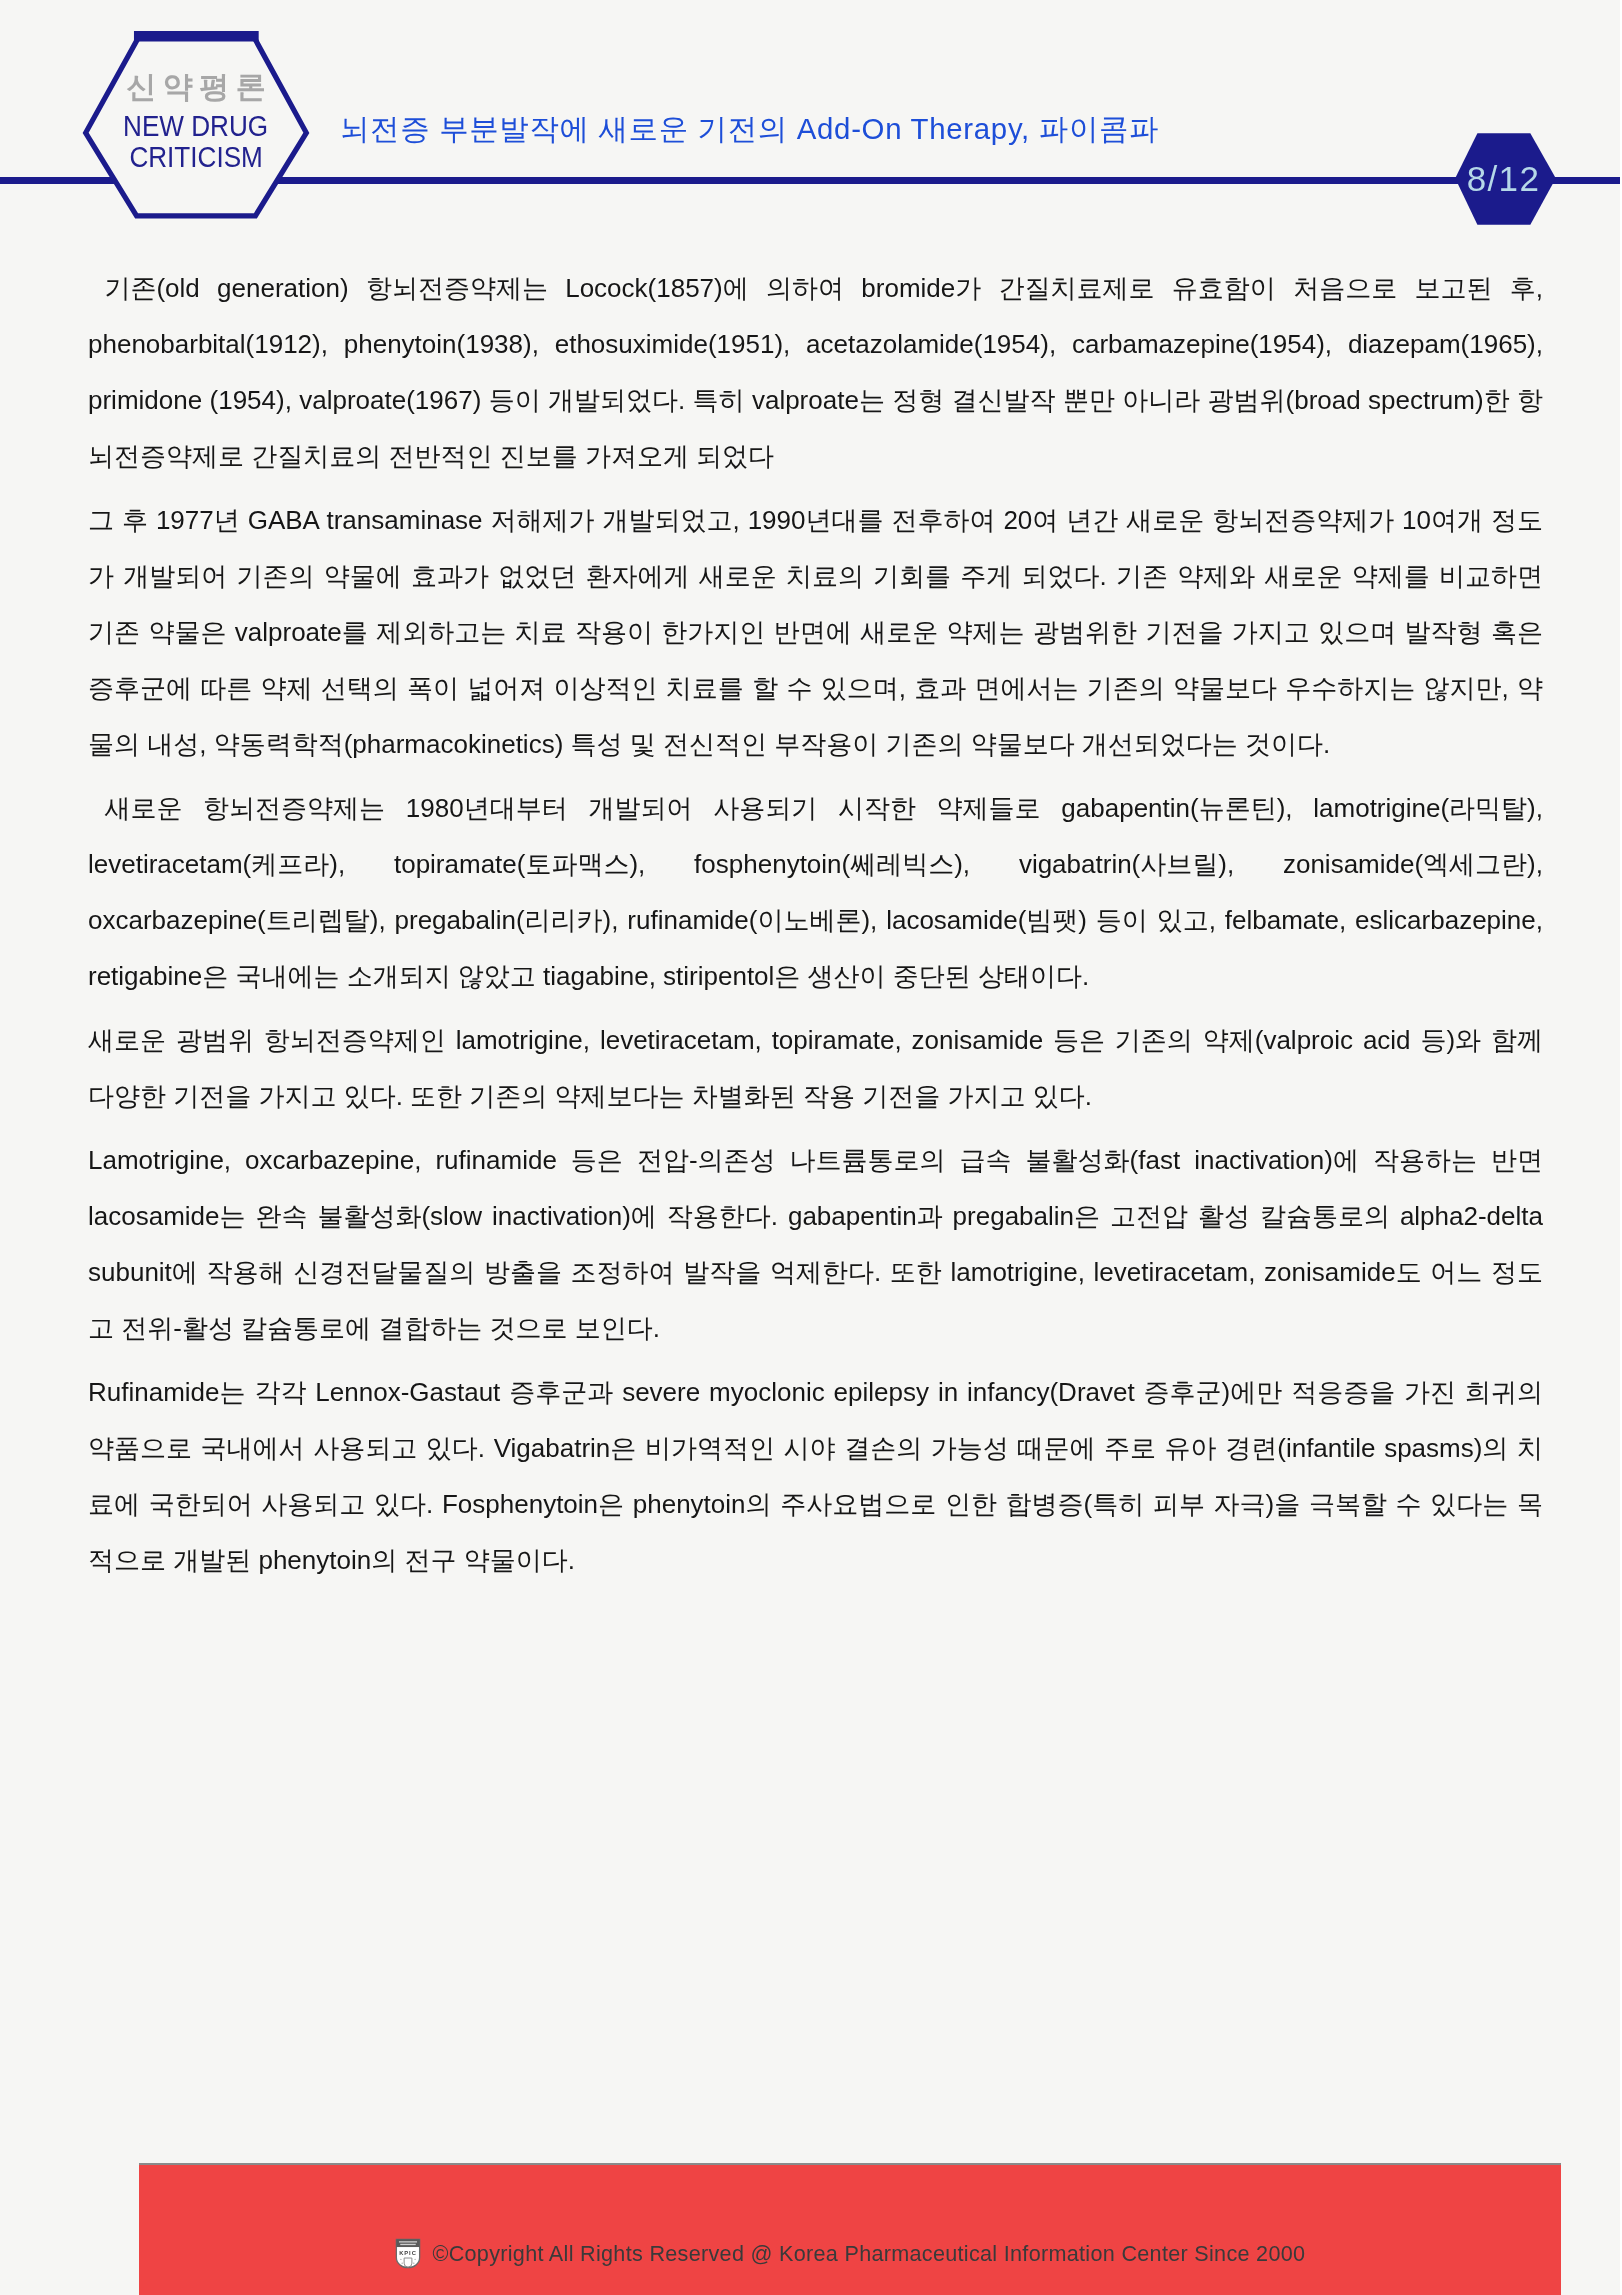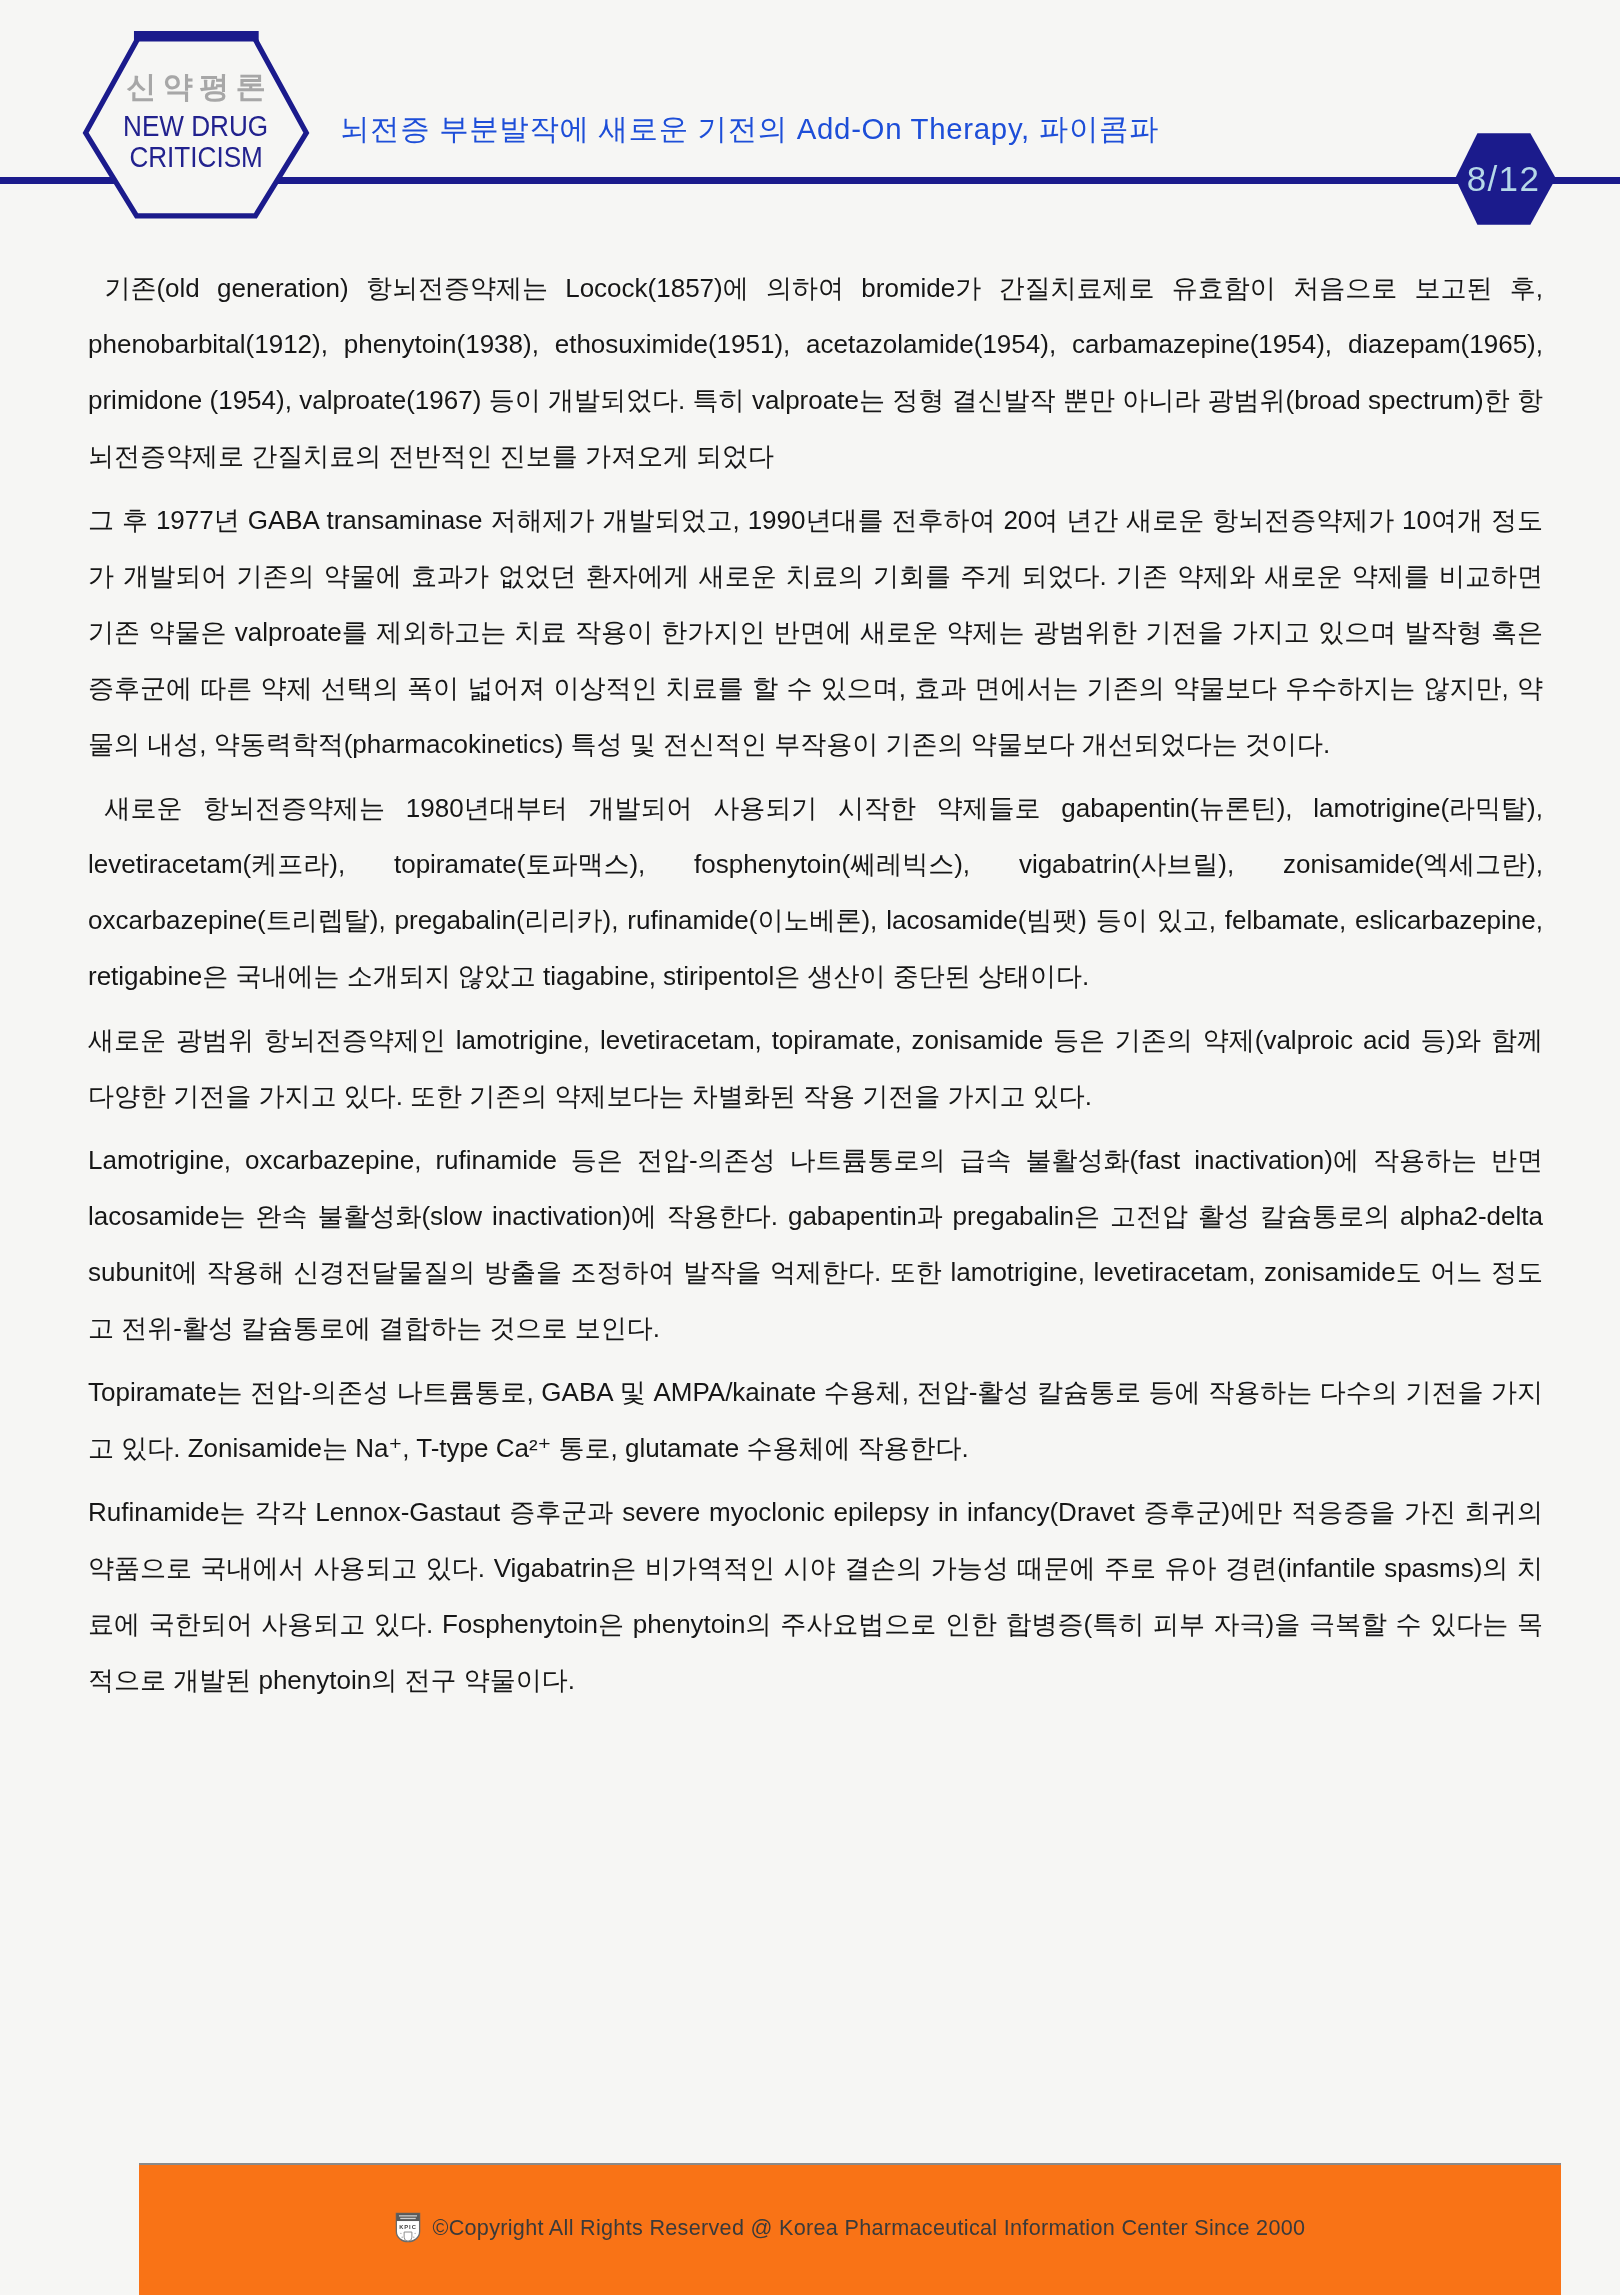--- a/index.html
+++ b/index.html
@@ -51,22 +51,22 @@
   .doc-body{
     position:absolute;left:80px;top:252px;width:1471px;
     font-size:26px;line-height:56px;color:#161616;
     text-align:justify;
   }
   .doc-body p{margin:8px;}
   .doc-body p.indent{text-indent:16.4px;}
   
   .footer{
     position:absolute;left:139px;top:2163px;width:1422px;bottom:0;
-    background:#f97316;border-top:2px solid #8a8a8a;
-    display:flex;align-items:flex-start;justify-content:center;
+    background:#ef4444;border-top:2px solid #8a8a8a;
+    display:flex;align-items:center;justify-content:center;
   }
   .footer-row{
     margin-top:47px;
     display:flex;align-items:center;gap:11.8px;
   }
   .copyright{
     font-size:21.6px;color:#3a3a3a;letter-spacing:0.3px;white-space:nowrap;
   }
 </style>
 </head>
@@ -92,21 +92,20 @@
     <polygon points="40,5 121,5 160,74 121,145 40,145 6,74" fill="#1b1b8c"></polygon>
   </svg>
   <div class="badge-text">8/12</div>
 
   <div class="doc-body">
     <p class="indent">기존(old generation) 항뇌전증약제는 Locock(1857)에 의하여 bromide가 간질치료제로 유효함이 처음으로 보고된 후, phenobarbital(1912), phenytoin(1938), ethosuximide(1951), acetazolamide(1954), carbamazepine(1954), diazepam(1965), primidone (1954), valproate(1967) 등이 개발되었다. 특히 valproate는 정형 결신발작 뿐만 아니라 광범위(broad spectrum)한 항뇌전증약제로 간질치료의 전반적인 진보를 가져오게 되었다</p>
     <p>그 후 1977년 GABA transaminase 저해제가 개발되었고, 1990년대를 전후하여 20여 년간 새로운 항뇌전증약제가 10여개 정도가 개발되어 기존의 약물에 효과가 없었던 환자에게 새로운 치료의 기회를 주게 되었다. 기존 약제와 새로운 약제를 비교하면 기존 약물은 valproate를 제외하고는 치료 작용이 한가지인 반면에 새로운 약제는 광범위한 기전을 가지고 있으며 발작형 혹은 증후군에 따른 약제 선택의 폭이 넓어져 이상적인 치료를 할 수 있으며, 효과 면에서는 기존의 약물보다 우수하지는 않지만, 약물의 내성, 약동력학적(pharmacokinetics) 특성 및 전신적인 부작용이 기존의 약물보다 개선되었다는 것이다.</p>
     <p class="indent">새로운 항뇌전증약제는 1980년대부터 개발되어 사용되기 시작한 약제들로 gabapentin(뉴론틴), lamotrigine(라믹탈), levetiracetam(케프라), topiramate(토파맥스), fosphenytoin(쎄레빅스), vigabatrin(사브릴), zonisamide(엑세그란), oxcarbazepine(트리렙탈), pregabalin(리리카), rufinamide(이노베론), lacosamide(빔팻) 등이 있고, felbamate, eslicarbazepine, retigabine은 국내에는 소개되지 않았고 tiagabine, stiripentol은 생산이 중단된 상태이다.</p>
     <p>새로운 광범위 항뇌전증약제인 lamotrigine, levetiracetam, topiramate, zonisamide 등은 기존의 약제(valproic acid 등)와 함께 다양한 기전을 가지고 있다. 또한 기존의 약제보다는 차별화된 작용 기전을 가지고 있다.</p>
     <p>Lamotrigine, oxcarbazepine, rufinamide 등은 전압-의존성 나트륨통로의 급속 불활성화(fast inactivation)에 작용하는 반면 lacosamide는 완속 불활성화(slow inactivation)에 작용한다. gabapentin과 pregabalin은 고전압 활성 칼슘통로의 alpha2-delta subunit에 작용해 신경전달물질의 방출을 조정하여 발작을 억제한다. 또한 lamotrigine, levetiracetam, zonisamide도 어느 정도 고 전위-활성 칼슘통로에 결합하는 것으로 보인다.</p>
-    <p>Topiramate는 전압-의존성 나트륨통로, GABA 및 AMPA/kainate 수용체, 전압-활성 칼슘통로 등에 작용하는 다수의 기전을 가지고 있다. Zonisamide는 Na⁺, T-type Ca²⁺ 통로, glutamate 수용체에 작용한다.</p>
     <p>Rufinamide는 각각 Lennox-Gastaut 증후군과 severe myoclonic epilepsy in infancy(Dravet 증후군)에만 적응증을 가진 희귀의약품으로 국내에서 사용되고 있다. Vigabatrin은 비가역적인 시야 결손의 가능성 때문에 주로 유아 경련(infantile spasms)의 치료에 국한되어 사용되고 있다. Fosphenytoin은 phenytoin의 주사요법으로 인한 합병증(특히 피부 자극)을 극복할 수 있다는 목적으로 개발된 phenytoin의 전구 약물이다.</p>
   </div>
 
   <div class="footer">
     <div class="footer-row">
       <svg width="26" height="31" viewBox="0 0 40 48">
         <path d="M2,2 h36 v28 a18,16 0 0 1 -18,16 a18,16 0 0 1 -18,-16 z" fill="#ffffff" stroke="#6a6a6a" stroke-width="2"></path>
         <rect x="2" y="2" width="36" height="12" fill="#5a5a5a"></rect>
         <rect x="6" y="5" width="28" height="2" fill="#cfcfcf"></rect>
         <rect x="8" y="9" width="24" height="2" fill="#cfcfcf"></rect>

